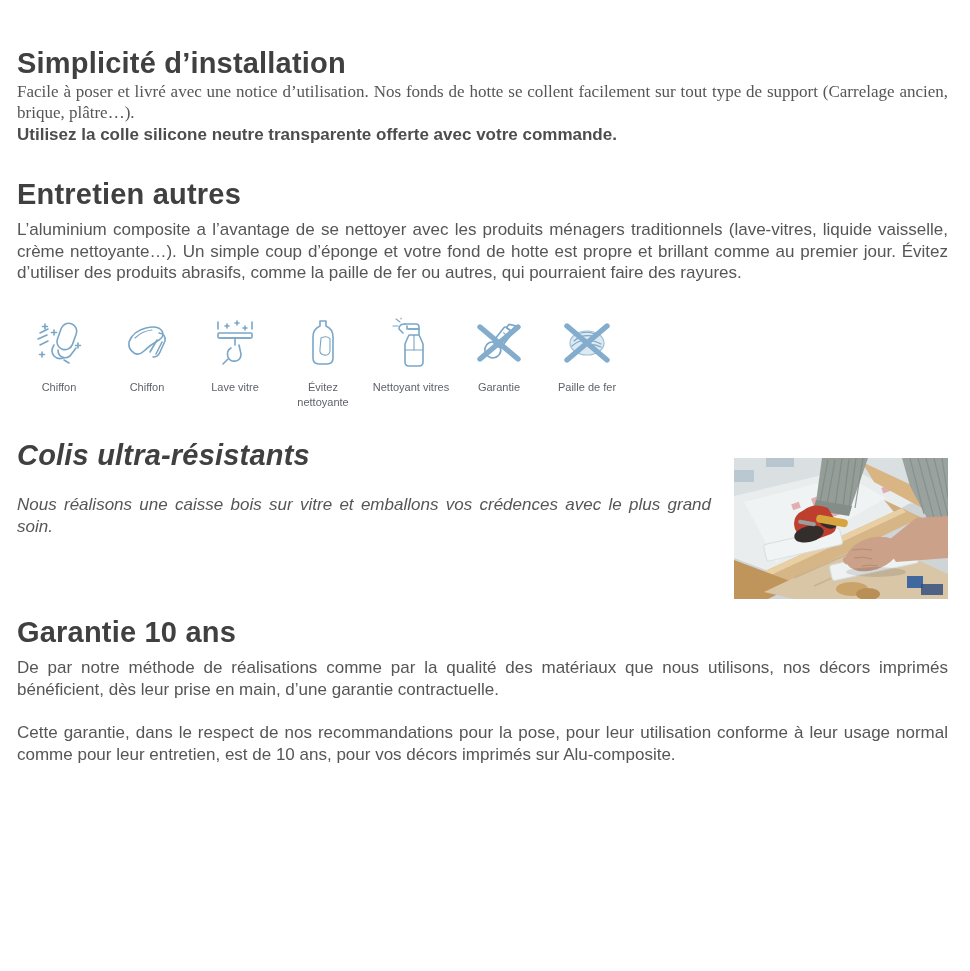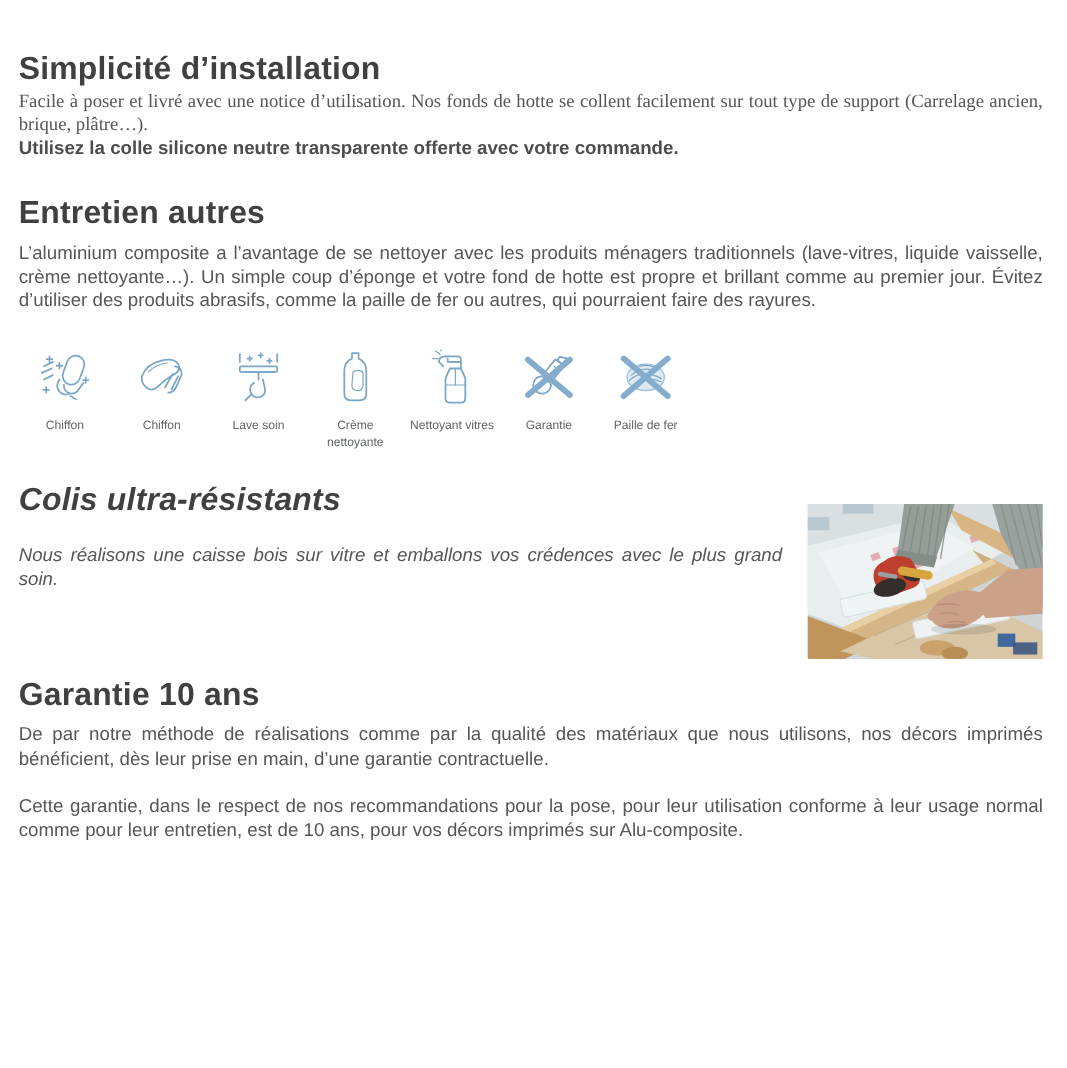--- a/index.html
+++ b/index.html
@@ -150,33 +150,33 @@
               <path d="M30 5 v4 M28 7 h4"></path>
               <path d="M38 10 v4 M36 12 h4"></path>
               <rect x="11" y="17" width="34" height="5" rx="1"></rect>
               <path d="M13 22 h30"></path>
               <path d="M28 22 v7"></path>
               <path d="M24 32 q-5 3 -3 9 q2 5 8 4 q5 -1 5 -7 l-2 -9"></path>
               <path d="M21 43 l-5 5"></path>
             </g>
           </svg>
         </div>
-        <div class="icon-label">Lave soin</div>
+        <div class="icon-label">Lave vitre</div>
       </div>
 
       <div class="icon-cell">
         <div class="icon-art">
           <svg viewBox="0 0 56 56">
             <g class="lineart">
               <path d="M25 5 h6 v5 q7 3 7 11 v21 q0 6 -6 6 h-8 q-6 0 -6 -6 V21 q0 -8 7 -11 z"></path>
               <path d="M26 22 q7 -3 9 1 v12 q-1 5 -6 4 q-5 -1 -4 -6 z" class="lineart-thin"></path>
             </g>
           </svg>
         </div>
-        <div class="icon-label">Crème nettoyante</div>
+        <div class="icon-label">Évitez nettoyante</div>
       </div>
 
 
       <div class="icon-cell">
         <div class="icon-art">
           <svg viewBox="0 0 56 56">
             <g class="lineart">
               <path d="M22 8 h11 q3 0 3 3 v2 h-12 v-3"></path>
               <path d="M22 8 q-6 0 -6 5 l4 4"></path>
               <path d="M17 6 l-4 -3 M15 10 h-5 M18 3 v-1" class="lineart-thin"></path>

